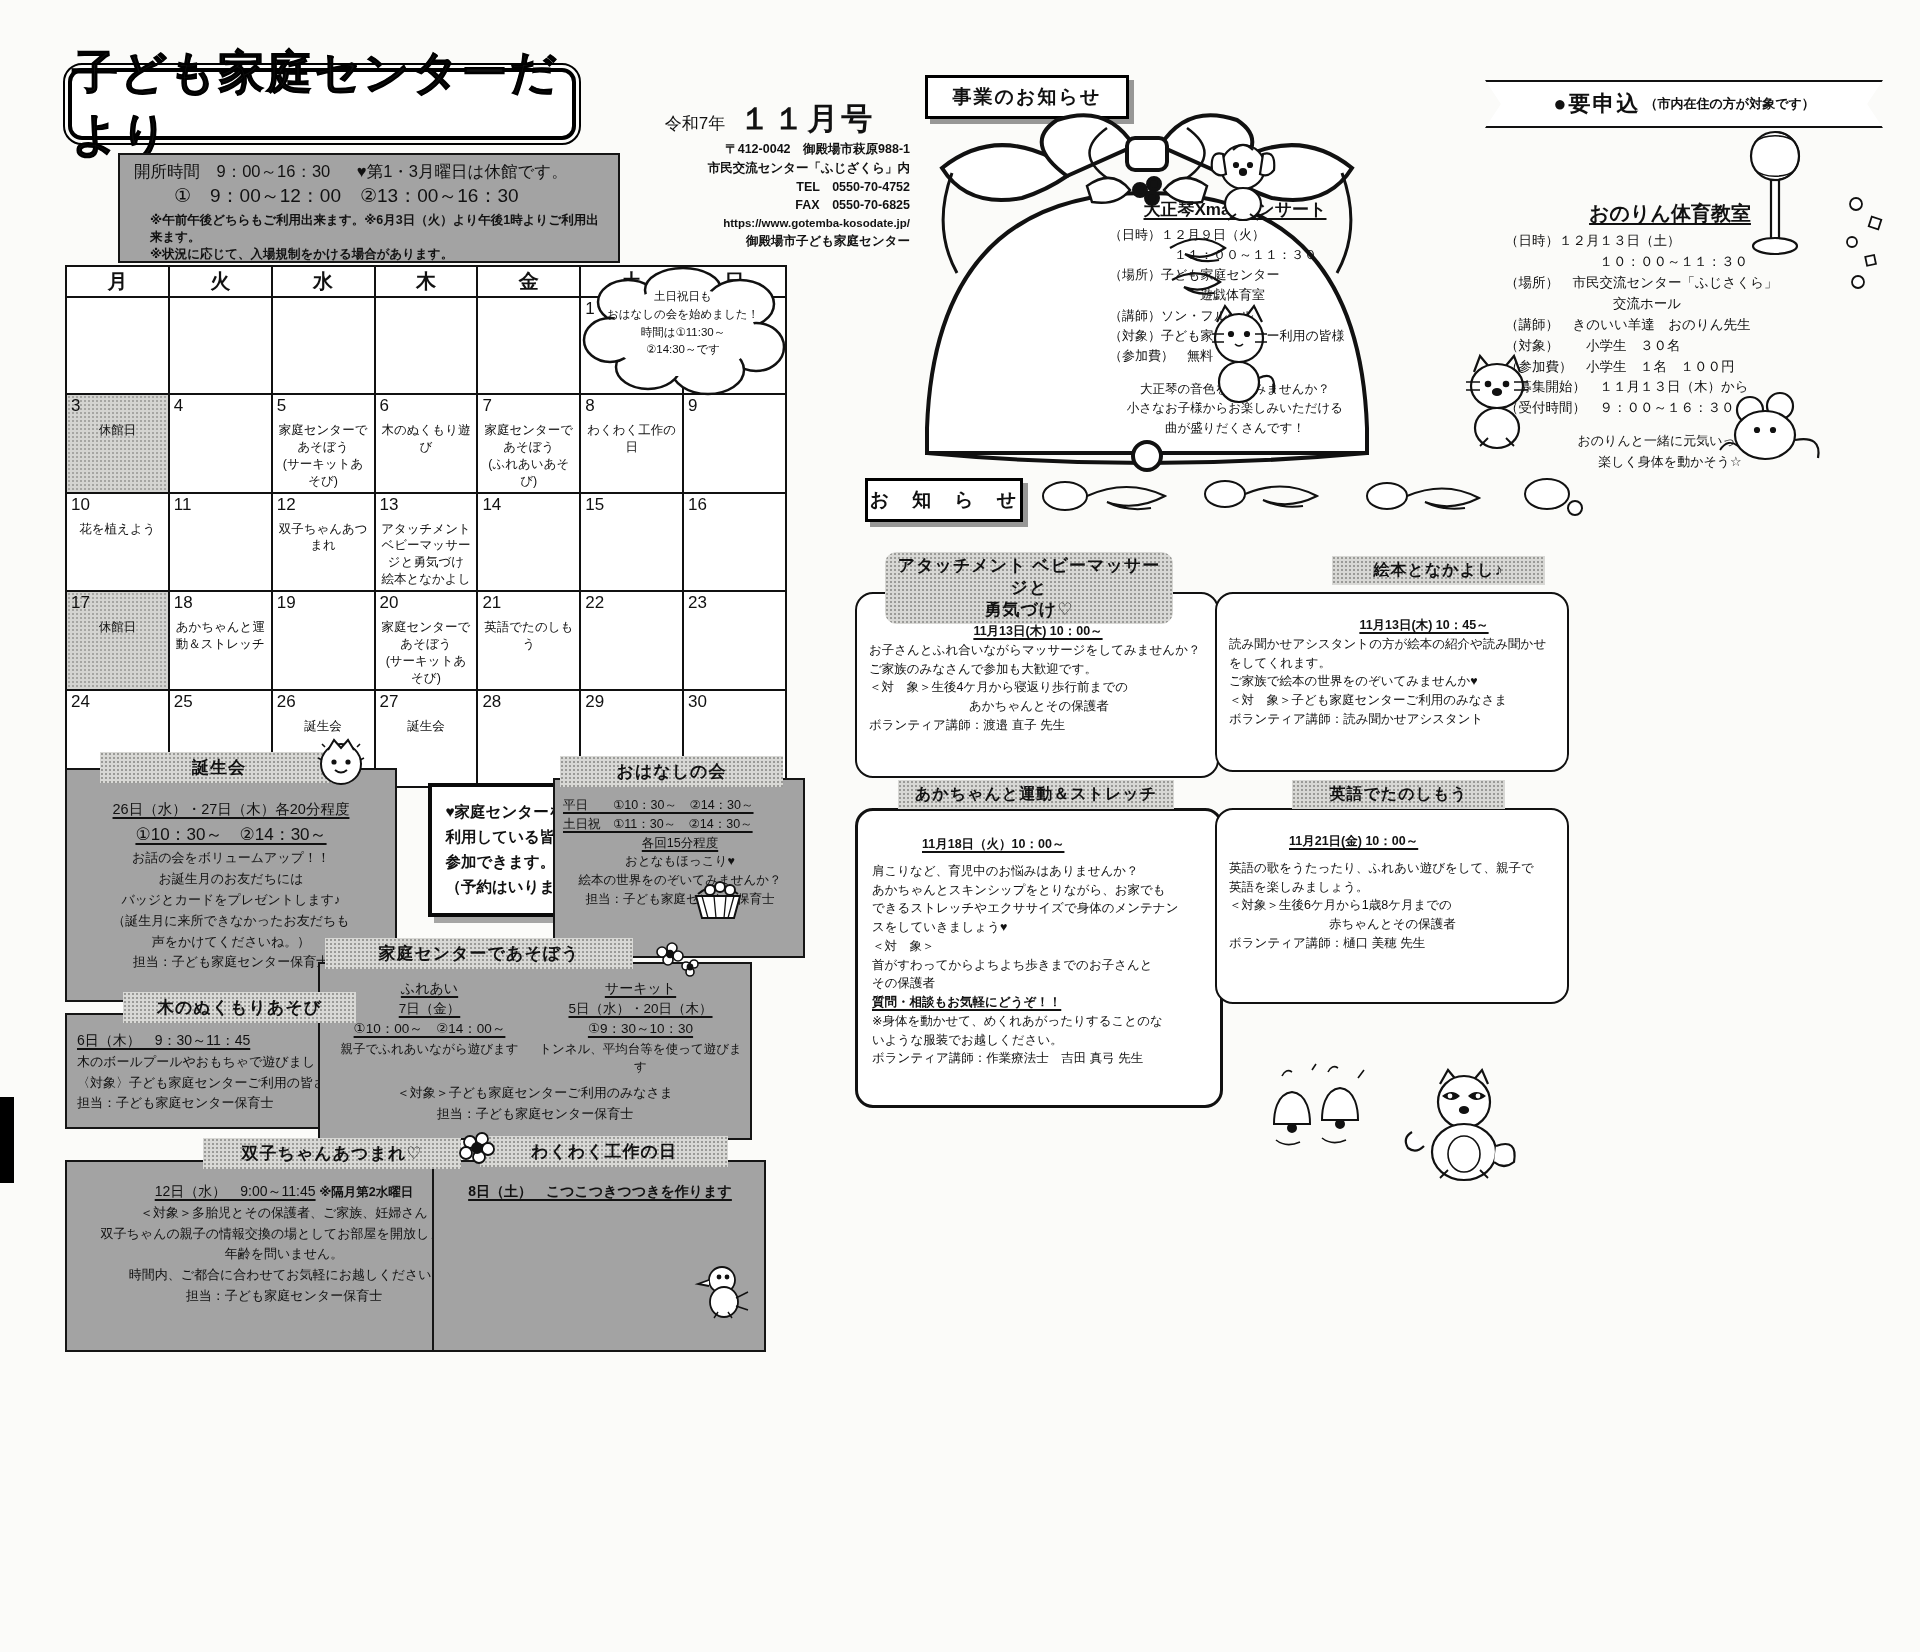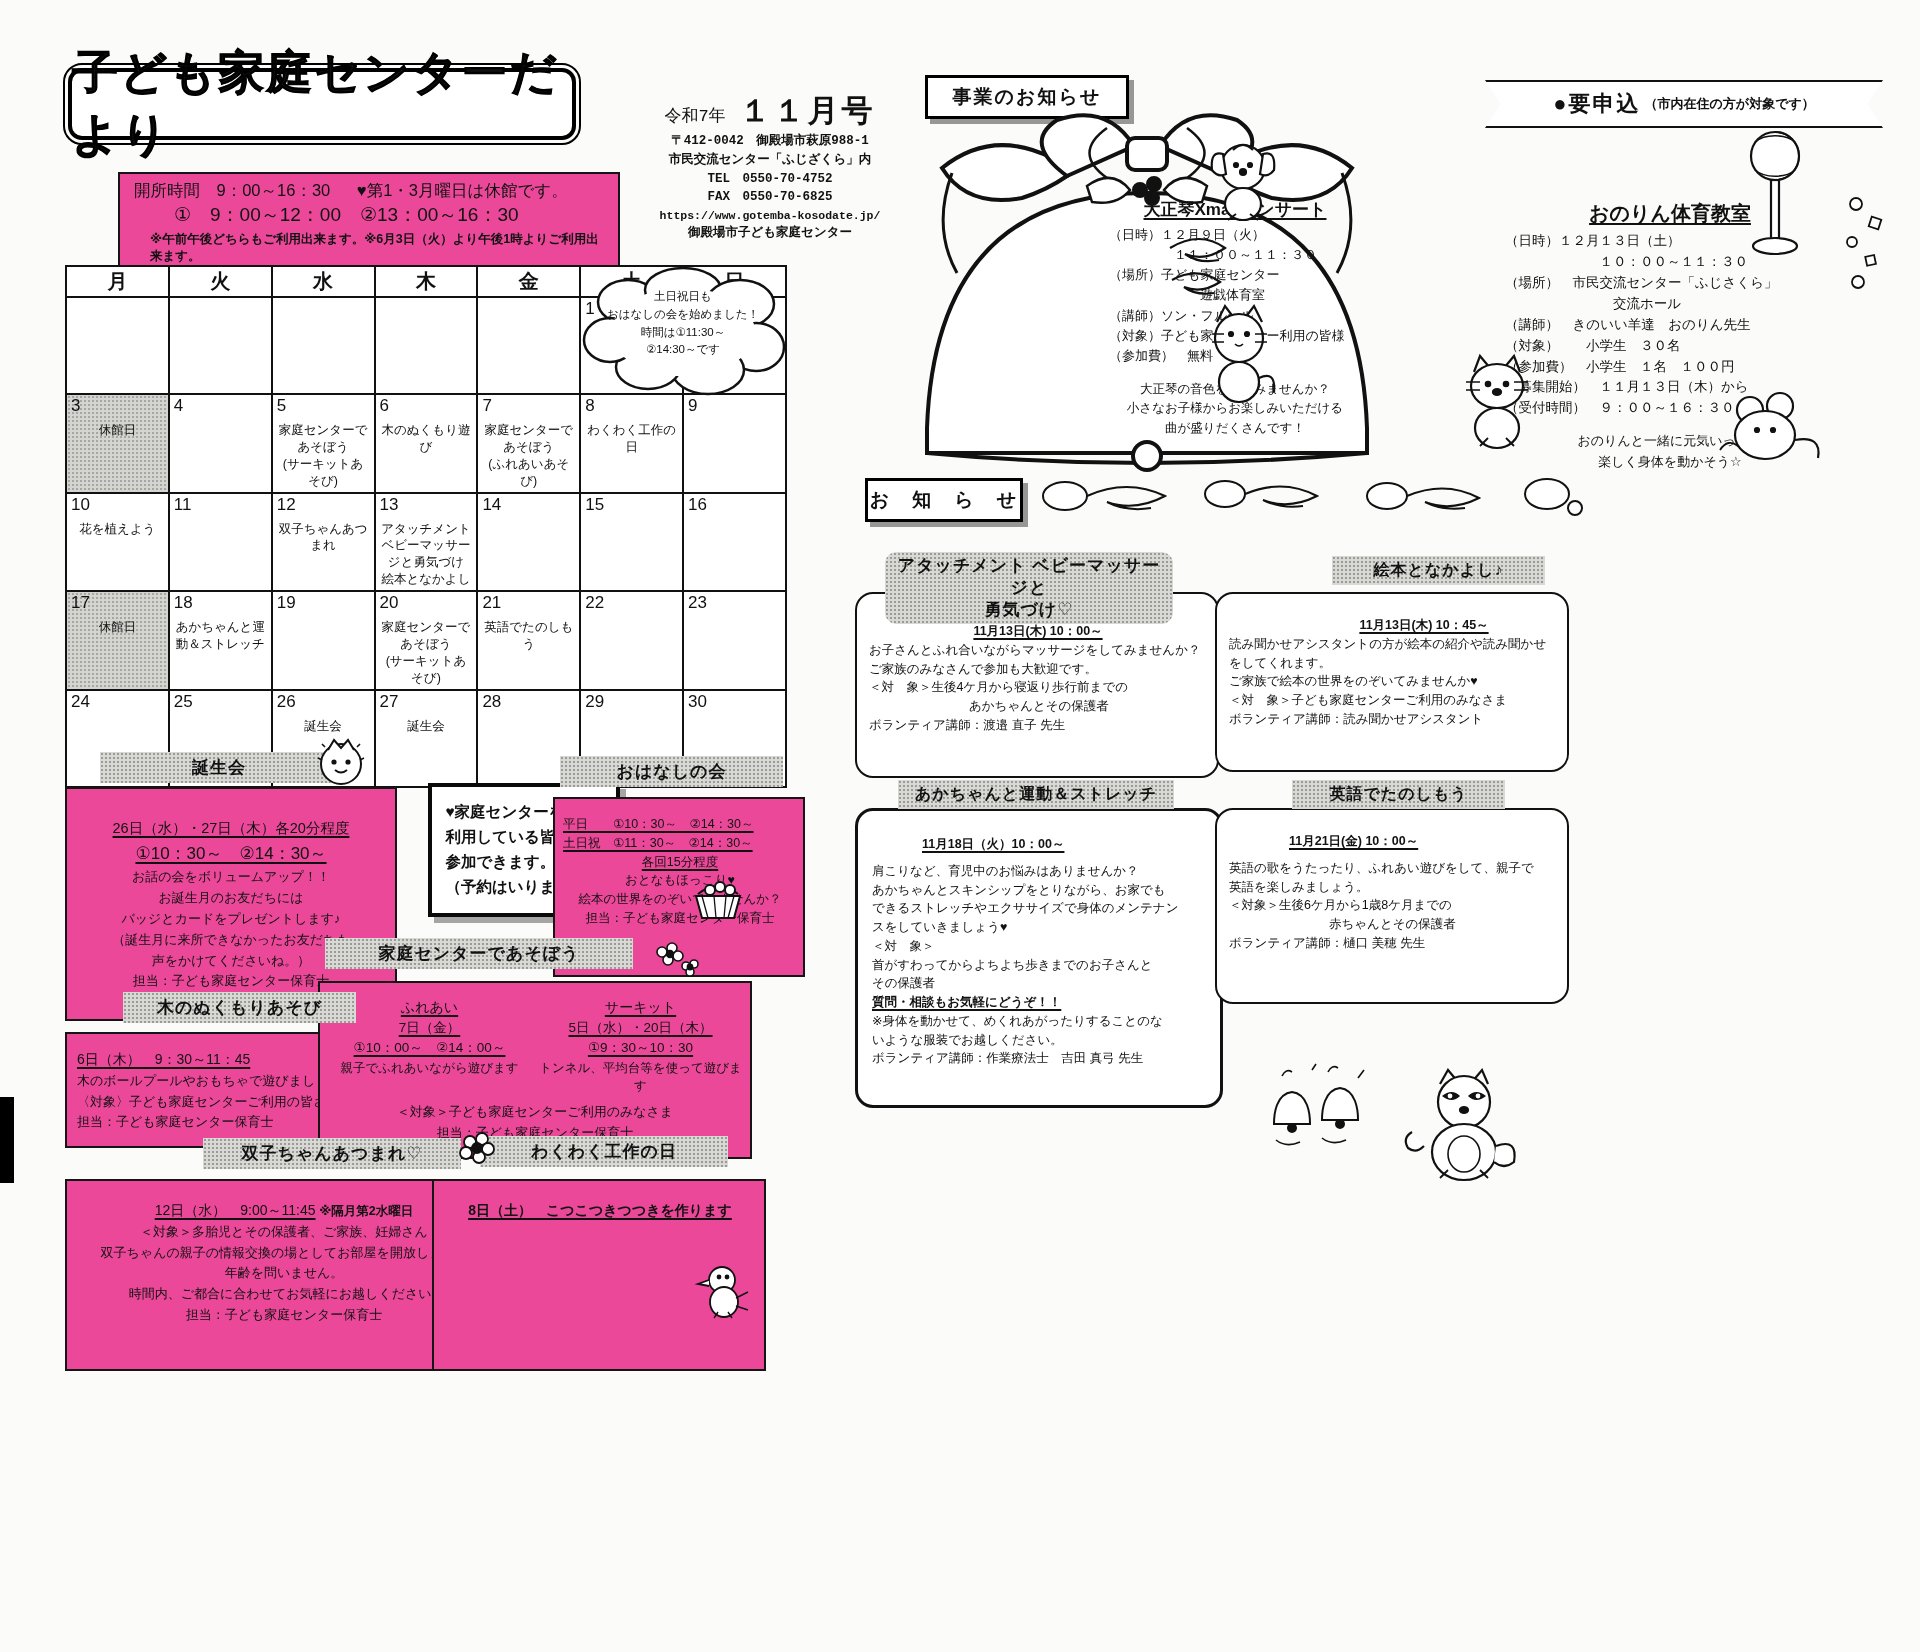--- a/index.html
+++ b/index.html
@@ -1,20 +1,20 @@
 <!DOCTYPE html>
 <html><head>
 <meta charset="utf-8">
 <style>
   html,body{margin:0;padding:0;background:#e9e9e6;}
   .canvas{position:relative;width:1920px;height:1652px;background:#fbfbf9;overflow:hidden;
           font-family:"Liberation Sans","DejaVu Sans",sans-serif;color:#111;}
   .abs{position:absolute;}
   .prel{white-space:pre-line;}
-  .box{border:2px solid #151515;background:#ec4899;margin-top:19px;}
+  .box{border:2px solid #151515;background:#a3a3a3;}
   .thickbox{border:4px solid #0a0a0a;background:#fff;box-shadow:6px 6px 0 rgba(60,60,60,.45);}
   .htone{background-color:#d8d8d5;background-image:radial-gradient(#9a9a97 .9px,transparent 1px);background-size:4px 4px;}
   .tbar{font-weight:bold;text-align:center;padding:4px 14px;font-size:17px;letter-spacing:1px;z-index:5;}
   .u{text-decoration:underline;text-underline-offset:3px;text-decoration-thickness:1.5px;}
   .ctr{text-align:center;}
   
   .masthead{border:4px solid #000;border-radius:14px;outline:2px solid #000;outline-offset:3px;
             display:flex;align-items:center;justify-content:center;background:#fff;}
   .masthead .t{font-size:46px;font-weight:900;letter-spacing:2px;-webkit-text-stroke:1px #000;}
   
@@ -38,21 +38,21 @@
 </style>
 </head>
 <body>
 
 <div class="canvas">
 
   <div class="abs masthead" style="left:68px;top:68px;width:500px;height:64px;">
     <div class="t">子ども家庭センターだより</div>
   </div>
 
-  <div class="abs" style="left:630px;top:90px;width:280px;text-align:center;font-family:Liberation Mono, monospace;">
+  <div class="abs" style="left:630px;top:98px;width:280px;text-align:right;">
     <div style="display:flex;align-items:baseline;justify-content:center;gap:14px;">
       <span style="font-size:17px;">令和7年</span>
       <span style="font-size:31px;font-weight:700;letter-spacing:3px;">１１月号</span>
     </div>
     <div style="font-size:12.5px;line-height:1.5;font-weight:600;">
       <div>〒412-0042　御殿場市萩原988-1</div>
       <div>市民交流センター「ふじざくら」内</div>
       <div>TEL　0550-70-4752</div>
       <div>FAX　0550-70-6825</div>
       <div style="font-size:11.5px;font-weight:800;">https://www.gotemba-kosodate.jp/</div>

